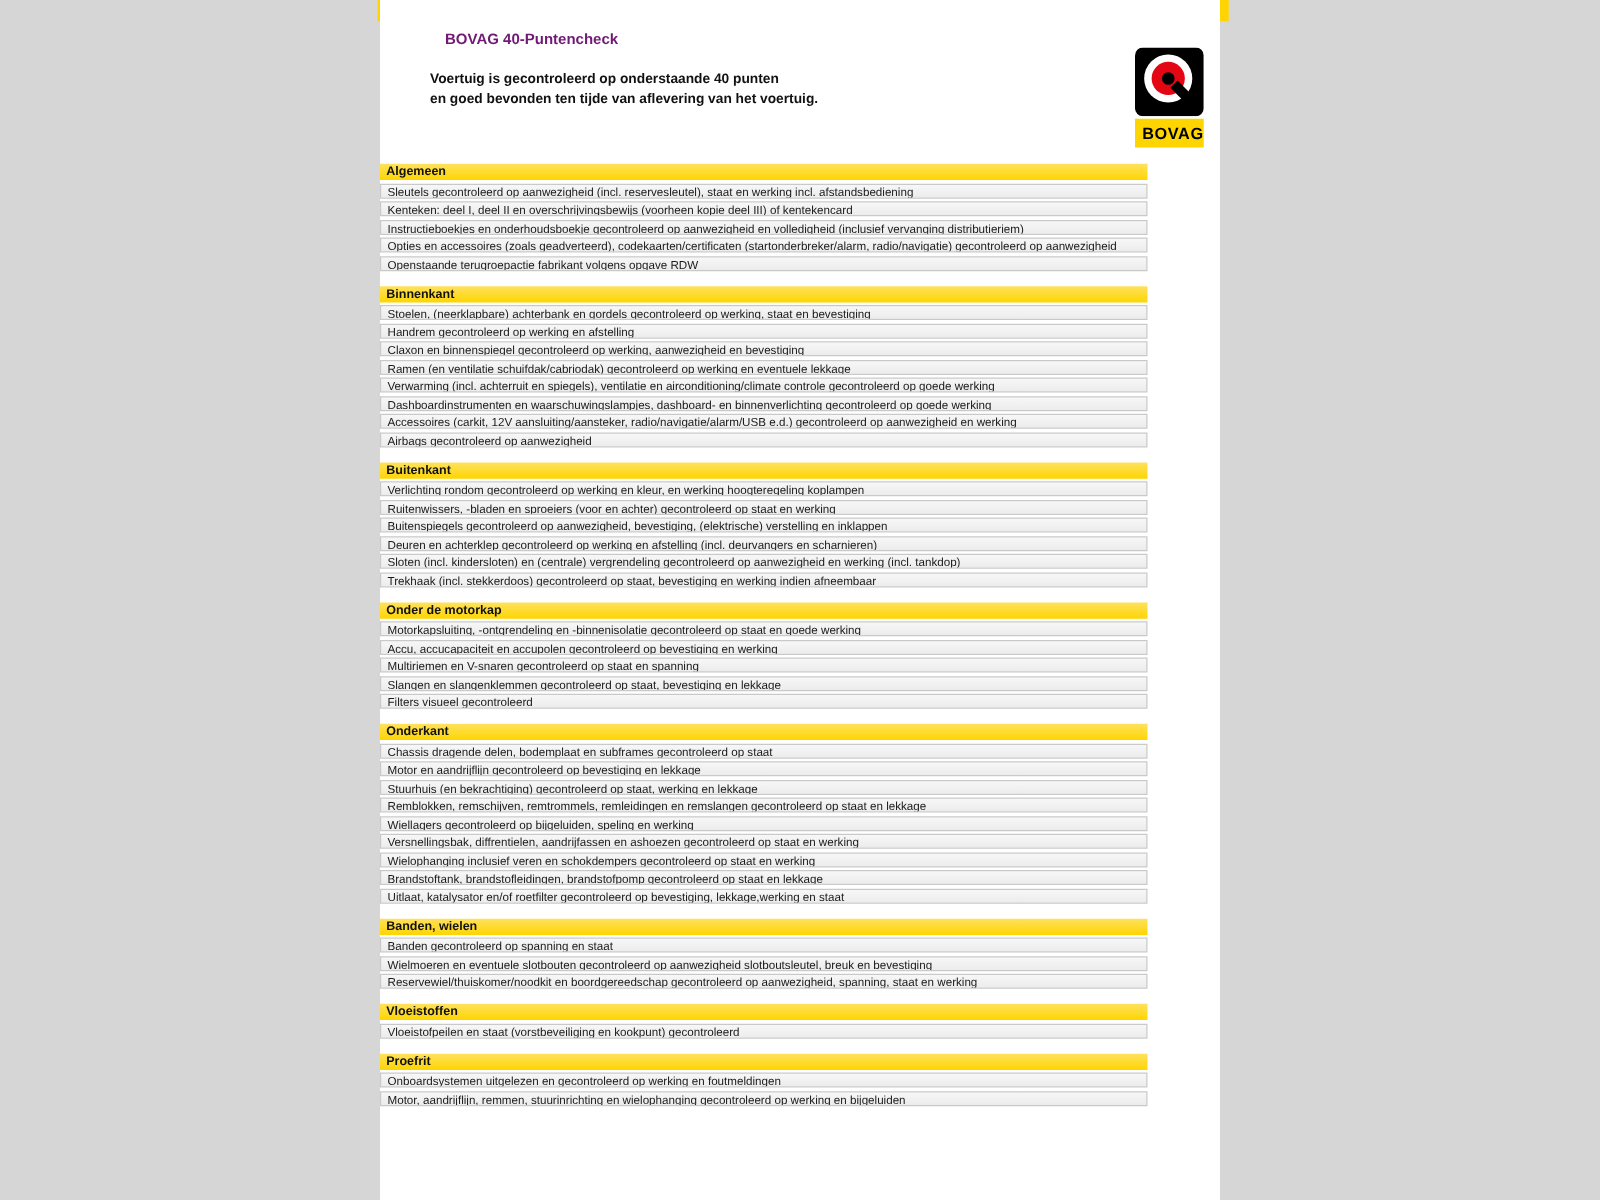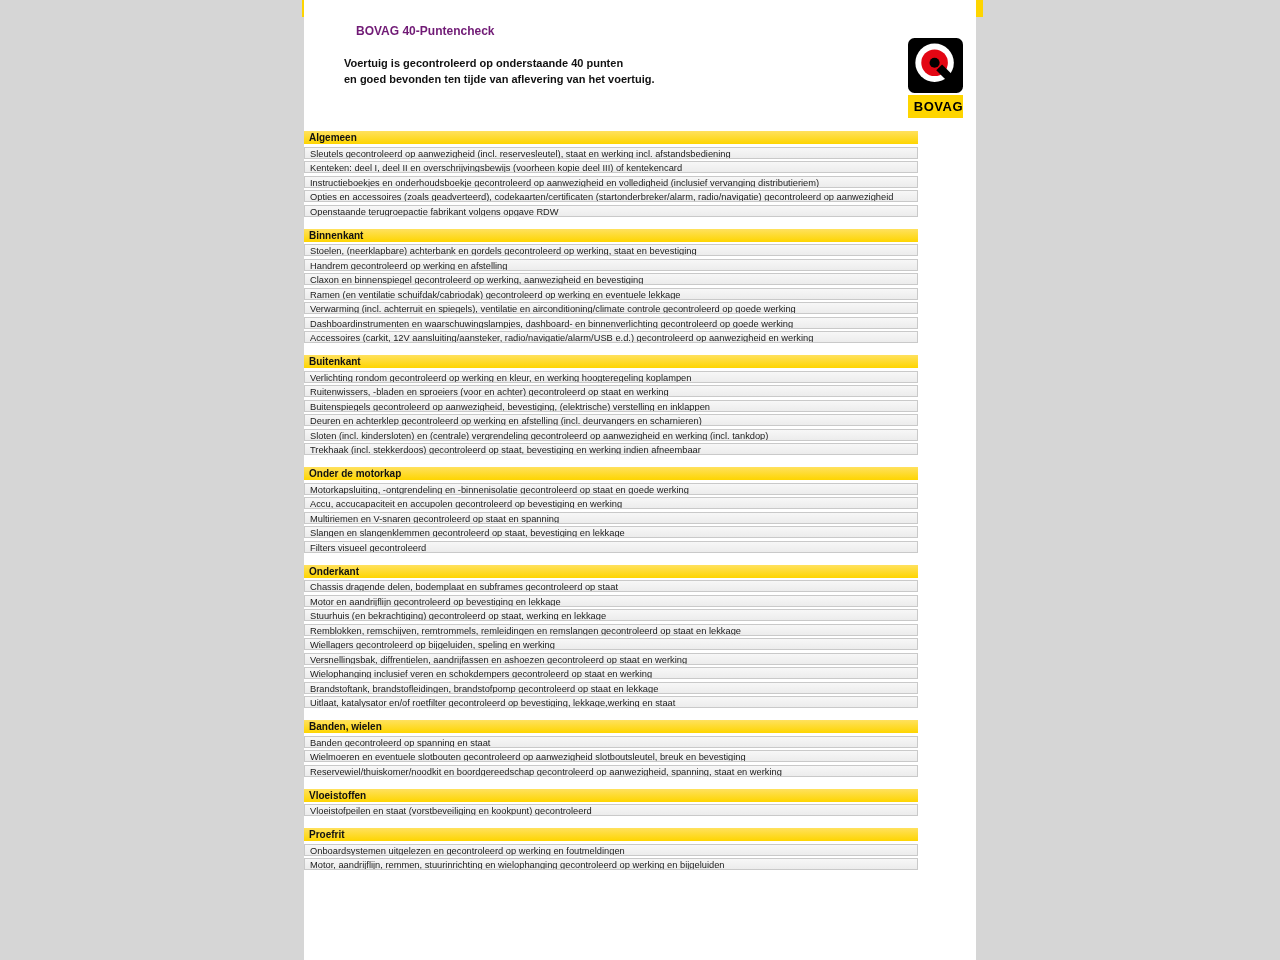--- a/index.html
+++ b/index.html
@@ -109,20 +109,21 @@
         </section>
         <section class="section">
           <div class="section-header">Binnenkant</div>
           <div class="row">Stoelen, (neerklapbare) achterbank en gordels gecontroleerd op werking, staat en bevestiging</div>
           <div class="row">Handrem gecontroleerd op werking en afstelling</div>
           <div class="row">Claxon en binnenspiegel gecontroleerd op werking, aanwezigheid en bevestiging</div>
           <div class="row">Ramen (en ventilatie schuifdak/cabriodak) gecontroleerd op werking en eventuele lekkage</div>
           <div class="row">Verwarming (incl. achterruit en spiegels), ventilatie en airconditioning/climate controle gecontroleerd op goede werking</div>
           <div class="row">Dashboardinstrumenten en waarschuwingslampjes, dashboard- en binnenverlichting gecontroleerd op goede werking</div>
           <div class="row">Accessoires (carkit, 12V aansluiting/aansteker, radio/navigatie/alarm/USB e.d.) gecontroleerd op aanwezigheid en werking</div>
+          <div class="row">Airbags gecontroleerd op aanwezigheid</div>
         </section>
         <section class="section">
           <div class="section-header">Buitenkant</div>
           <div class="row">Verlichting rondom gecontroleerd op werking en kleur, en werking hoogteregeling koplampen</div>
           <div class="row">Ruitenwissers, -bladen en sproeiers (voor en achter) gecontroleerd op staat en werking</div>
           <div class="row">Buitenspiegels gecontroleerd op aanwezigheid, bevestiging, (elektrische) verstelling en inklappen</div>
           <div class="row">Deuren en achterklep gecontroleerd op werking en afstelling (incl. deurvangers en scharnieren)</div>
           <div class="row">Sloten (incl. kindersloten) en (centrale) vergrendeling gecontroleerd op aanwezigheid en werking (incl. tankdop)</div>
           <div class="row">Trekhaak (incl. stekkerdoos) gecontroleerd op staat, bevestiging en werking indien afneembaar</div>
         </section>

